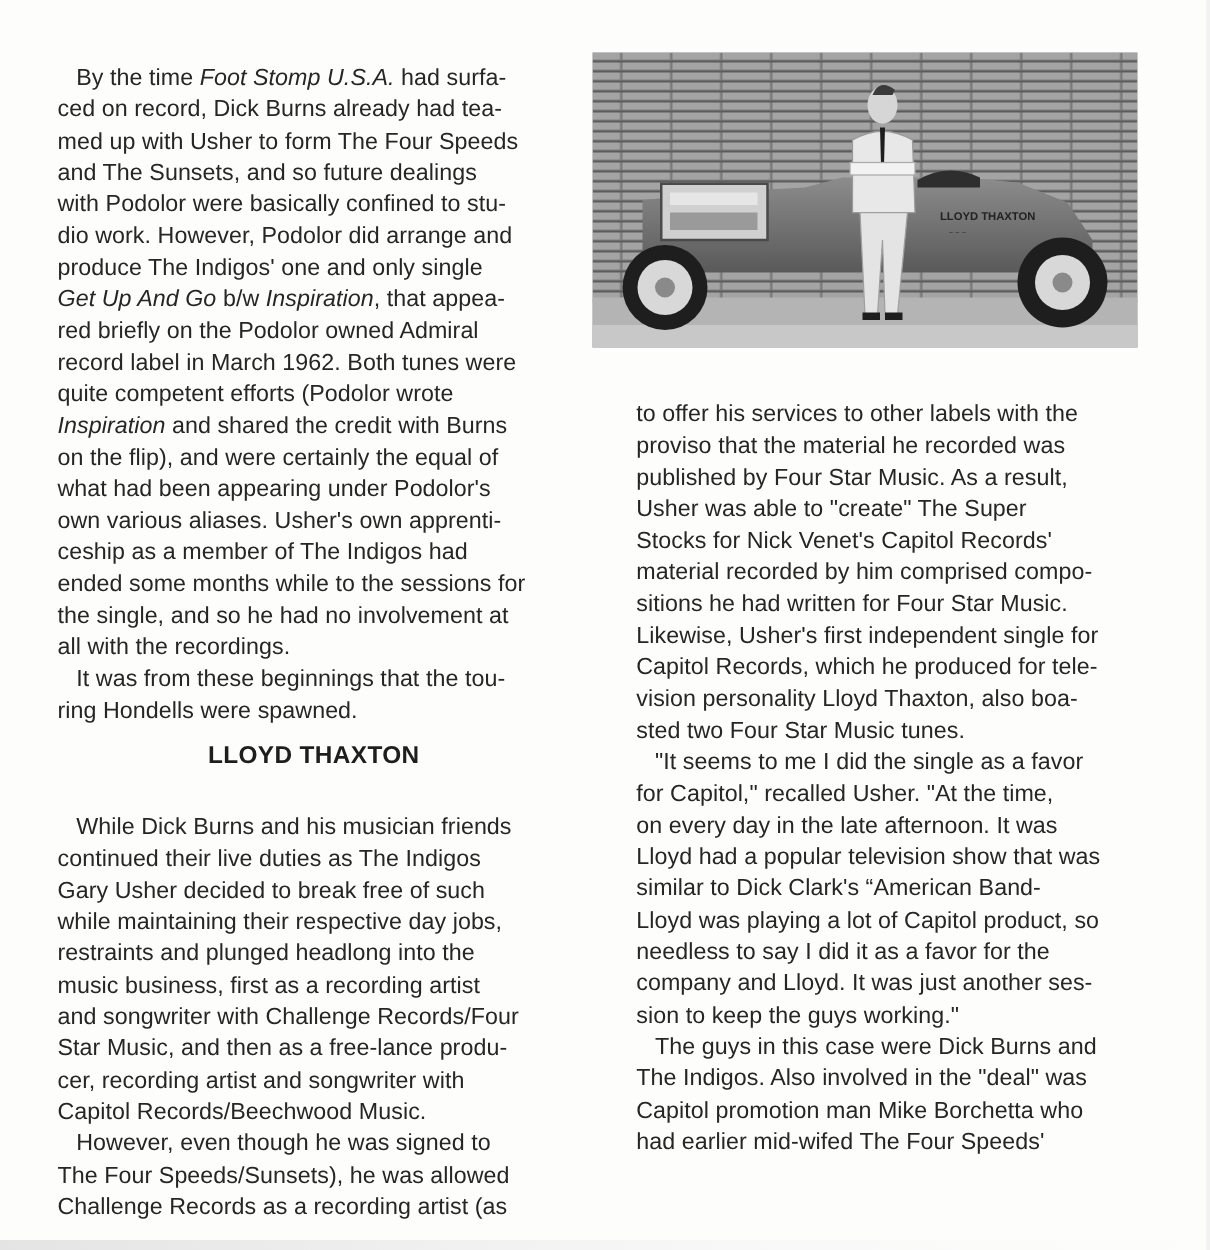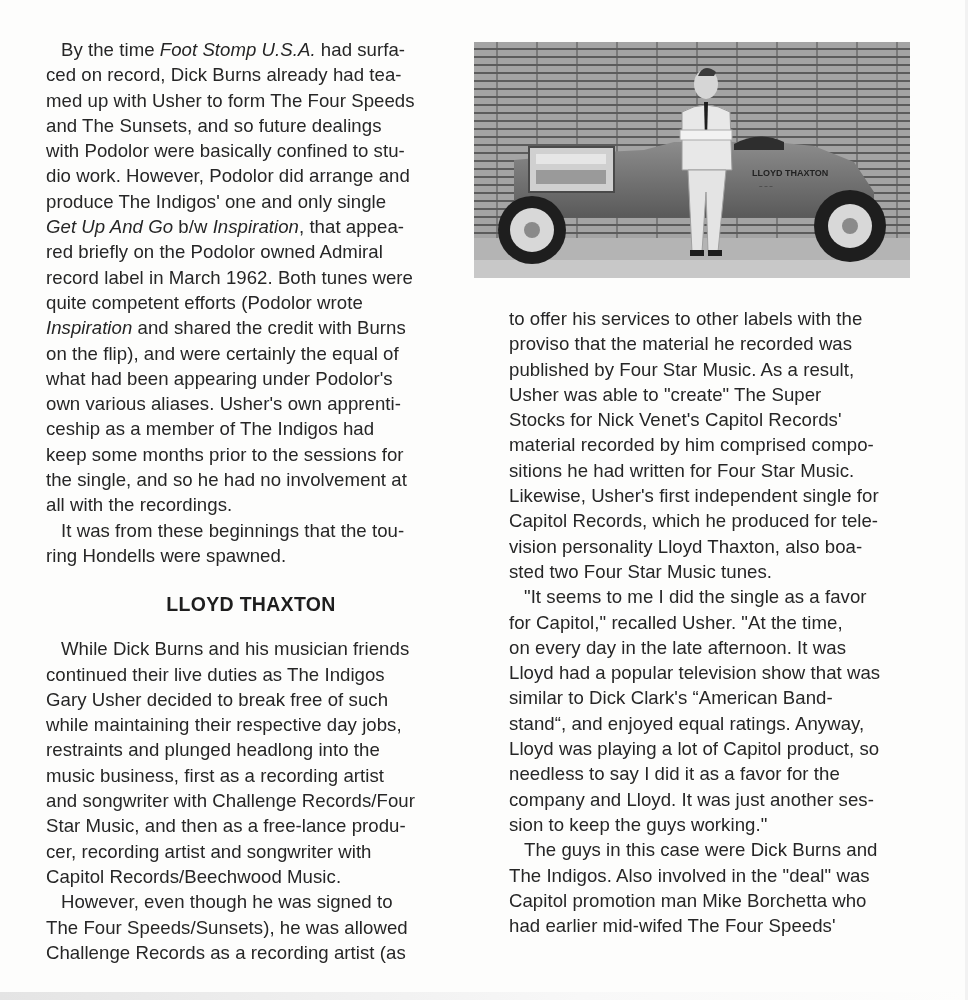--- a/index.html
+++ b/index.html
@@ -1,20 +1,20 @@
 <!DOCTYPE html>
 <html><head>
 <meta charset="utf-8">
 <style>
   html, body { margin: 0; padding: 0; }
   body {
     width: 968px; height: 1000px; background: #fdfdfc; position: relative; overflow: hidden;
     font-family: "Liberation Sans", sans-serif; color: #262626;
   }
-  .col { position: absolute; font-size: 18.6px; line-height: 25.3px; letter-spacing: 0.05px; }
+  .col { position: absolute; font-size: 18.6px; line-height: 25.3px; letter-spacing: 0.05px; margin-top: 12px; }
   .col-left { left: 46px; top: 37px; width: 430px; }
   .col-right { left: 509px; top: 306px; width: 440px; }
   .col .ln { display: block; white-space: nowrap; }
   .col .ln.ind { padding-left: 15px; }
   .col i { font-style: italic; }
   .heading {
     position: absolute; left: 46px; top: 593px; width: 410px; text-align: center;
     font-weight: bold; font-size: 19.5px; letter-spacing: 0.3px; color: #1e1e1e;
   }
   .photo {
@@ -46,21 +46,21 @@
         <span class="ln"><span>produce The Indigos' one and only single</span></span>
         <span class="ln"><i>Get Up And Go</i><span> b/w </span><i>Inspiration</i><span>, that appea-</span></span>
         <span class="ln"><span>red briefly on the Podolor owned Admiral</span></span>
         <span class="ln"><span>record label in March 1962. Both tunes were</span></span>
         <span class="ln"><span>quite competent efforts (Podolor wrote</span></span>
         <span class="ln"><i>Inspiration</i><span> and shared the credit with Burns</span></span>
         <span class="ln"><span>on the flip), and were certainly the equal of</span></span>
         <span class="ln"><span>what had been appearing under Podolor's</span></span>
         <span class="ln"><span>own various aliases. Usher's own apprenti-</span></span>
         <span class="ln"><span>ceship as a member of The Indigos had</span></span>
-        <span class="ln"><span>keep some months prior to the sessions for</span></span>
+        <span class="ln"><span>ended some months while to the sessions for</span></span>
         <span class="ln"><span>the single, and so he had no involvement at</span></span>
         <span class="ln"><span>all with the recordings.</span></span>
       </div>
     <div>
         <span class="ln ind"><span>It was from these beginnings that the tou-</span></span>
         <span class="ln"><span>ring Hondells were spawned.</span></span>
       </div>
     <div style="height:68px"></div>
     <div>
         <span class="ln ind"><span>While Dick Burns and his musician friends</span></span>
@@ -148,21 +148,20 @@
         <span class="ln"><span>Capitol Records, which he produced for tele-</span></span>
         <span class="ln"><span>vision personality Lloyd Thaxton, also boa-</span></span>
         <span class="ln"><span>sted two Four Star Music tunes.</span></span>
       </div>
     <div>
         <span class="ln ind"><span>"It seems to me I did the single as a favor</span></span>
         <span class="ln"><span>for Capitol," recalled Usher. "At the time,</span></span>
         <span class="ln"><span>on every day in the late afternoon. It was</span></span>
         <span class="ln"><span>Lloyd had a popular television show that was</span></span>
         <span class="ln"><span>similar to Dick Clark's “American Band-</span></span>
-        <span class="ln"><span>stand“, and enjoyed equal ratings. Anyway,</span></span>
         <span class="ln"><span>Lloyd was playing a lot of Capitol product, so</span></span>
         <span class="ln"><span>needless to say I did it as a favor for the</span></span>
         <span class="ln"><span>company and Lloyd. It was just another ses-</span></span>
         <span class="ln"><span>sion to keep the guys working."</span></span>
       </div>
     <div>
         <span class="ln ind"><span>The guys in this case were Dick Burns and</span></span>
         <span class="ln"><span>The Indigos. Also involved in the "deal" was</span></span>
         <span class="ln"><span>Capitol promotion man Mike Borchetta who</span></span>
         <span class="ln"><span>had earlier mid-wifed The Four Speeds'</span></span>

